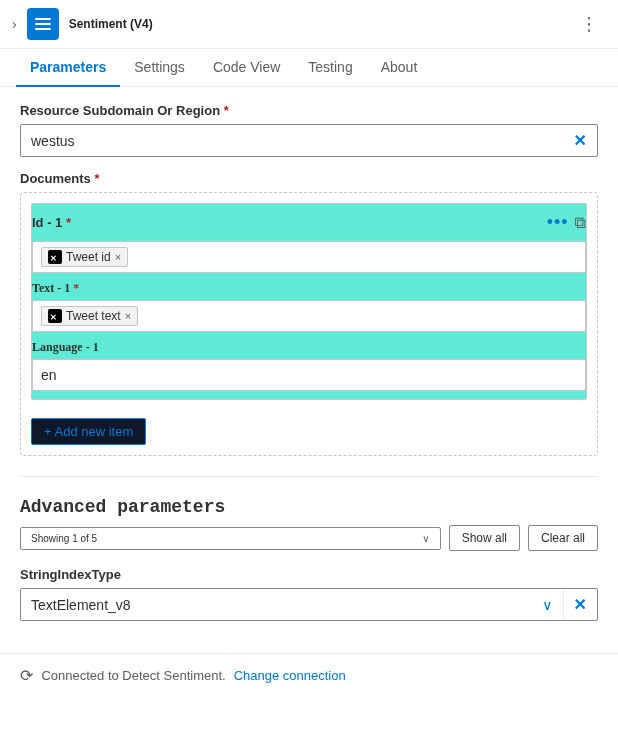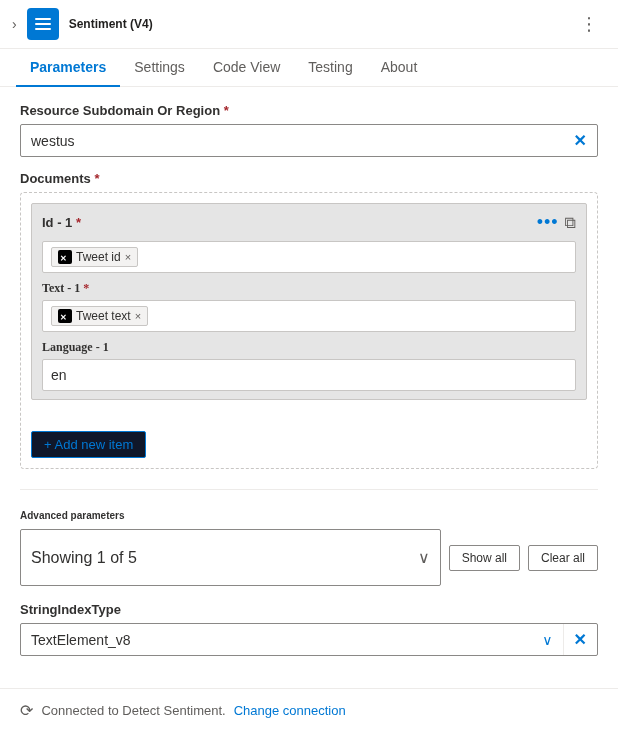--- a/index.html
+++ b/index.html
@@ -116,23 +116,23 @@
     }
     .documents-dashed-box {
       border: 1.5px dashed #c8c6c4;
       border-radius: 4px;
       padding: 10px;
       position: relative;
     }
     .doc-item {
       border: 1px solid #c8c6c4;
       border-radius: 2px;
-      padding: 8px 10px;
-      background: #e5e5e5;
-      margin-bottom: 21px;
+      padding: 8px 0;
+      background: #5eead4;
+      margin-bottom: 8px;
     }
     .doc-item-header {
       display: flex;
       align-items: center;
       justify-content: space-between;
       margin-bottom: 8px;
     }
     .doc-item-title {
       font-size: 13px;
       font-weight: 600;
@@ -232,41 +232,42 @@
     
     .divider {
       border: none;
       border-top: 1px solid #edebe9;
       margin: 20px 0;
     }
 
     
     .advanced-section { margin-bottom: 16px; }
     .section-label {
-      font-size: 10px;
+      font-size: 18px;
       font-weight: 600;
       margin-bottom: 8px;
       color: #323130;
+      font-family: Liberation Mono, monospace;
     }
     .showing-row {
       display: flex;
       align-items: center;
       gap: 8px;
     }
     .showing-dropdown {
       flex: 1;
       border: 1px solid #8a8886;
       border-radius: 2px;
-      padding: 18px 10px;
+      padding: 5px 10px;
       display: flex;
       align-items: center;
       justify-content: space-between;
       cursor: pointer;
       background: #fff;
-      font-size: 16px;
+      font-size: 10px;
       color: #323130;
     }
     .showing-dropdown .chev { color: #605e5c; }
     .show-all-btn, .clear-all-btn {
       border: 1px solid #8a8886;
       border-radius: 2px;
       padding: 5px 12px;
       background: #fff;
       cursor: pointer;
       font-size: 12px;

